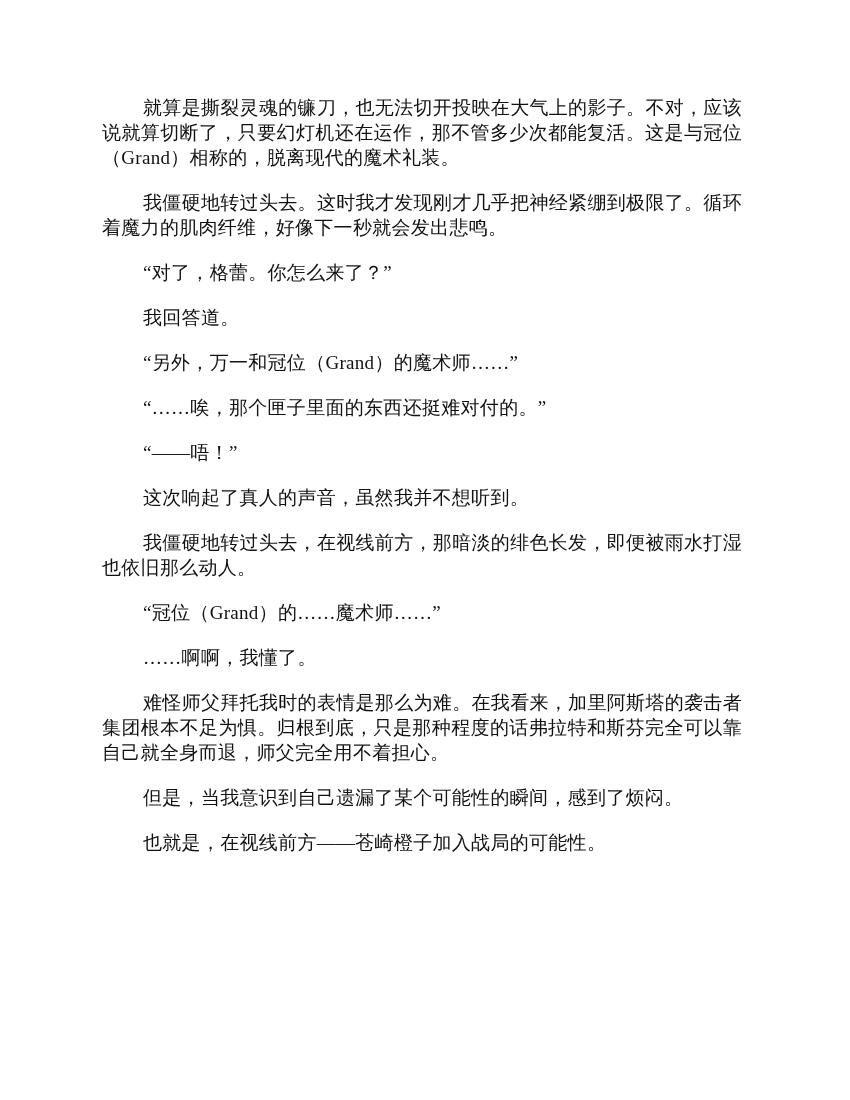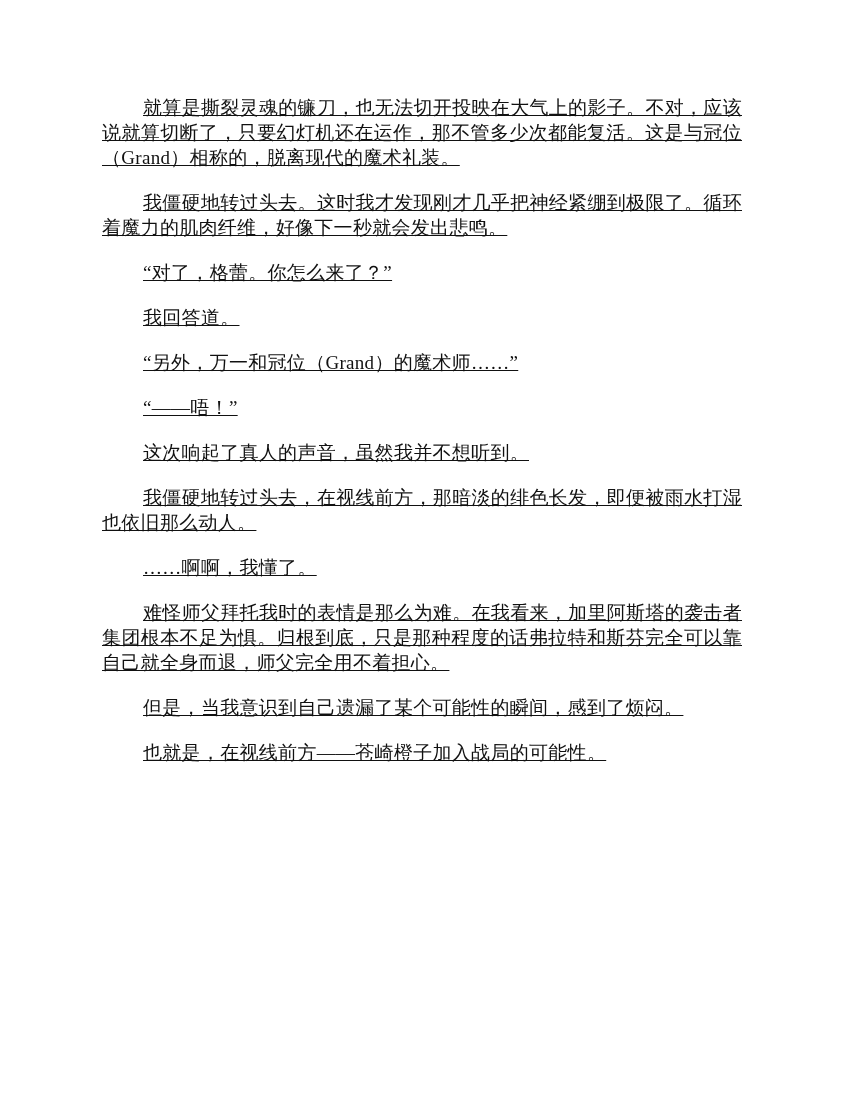--- a/index.html
+++ b/index.html
@@ -12,32 +12,33 @@
     font-family: "Liberation Serif", "DejaVu Serif", serif;
     font-size: 19px;
     line-height: 25px;
     color: #111111;
   }
   .para {
     margin: 0 6px 20px 0;
     text-indent: 41px;
     text-align: justify;
     letter-spacing: 0.3px;
-    text-decoration: underline;
   }
 </style>
 </head>
 <body>
 
 <div class="page">
   <p class="para">就算是撕裂灵魂的镰刀，也无法切开投映在大气上的影子。不对，应该说就算切断了，只要幻灯机还在运作，那不管多少次都能复活。这是与冠位（Grand）相称的，脱离现代的魔术礼装。</p>
   <p class="para">我僵硬地转过头去。这时我才发现刚才几乎把神经紧绷到极限了。循环着魔力的肌肉纤维，好像下一秒就会发出悲鸣。</p>
   <p class="para">“对了，格蕾。你怎么来了？”</p>
   <p class="para">我回答道。</p>
   <p class="para">“另外，万一和冠位（Grand）的魔术师……”</p>
+  <p class="para">“……唉，那个匣子里面的东西还挺难对付的。”</p>
   <p class="para">“——唔！”</p>
   <p class="para">这次响起了真人的声音，虽然我并不想听到。</p>
   <p class="para">我僵硬地转过头去，在视线前方，那暗淡的绯色长发，即便被雨水打湿也依旧那么动人。</p>
+  <p class="para">“冠位（Grand）的……魔术师……”</p>
   <p class="para">……啊啊，我懂了。</p>
   <p class="para">难怪师父拜托我时的表情是那么为难。在我看来，加里阿斯塔的袭击者集团根本不足为惧。归根到底，只是那种程度的话弗拉特和斯芬完全可以靠自己就全身而退，师父完全用不着担心。</p>
   <p class="para">但是，当我意识到自己遗漏了某个可能性的瞬间，感到了烦闷。</p>
   <p class="para">也就是，在视线前方——苍崎橙子加入战局的可能性。</p>
 </div>
 
 </body></html>

